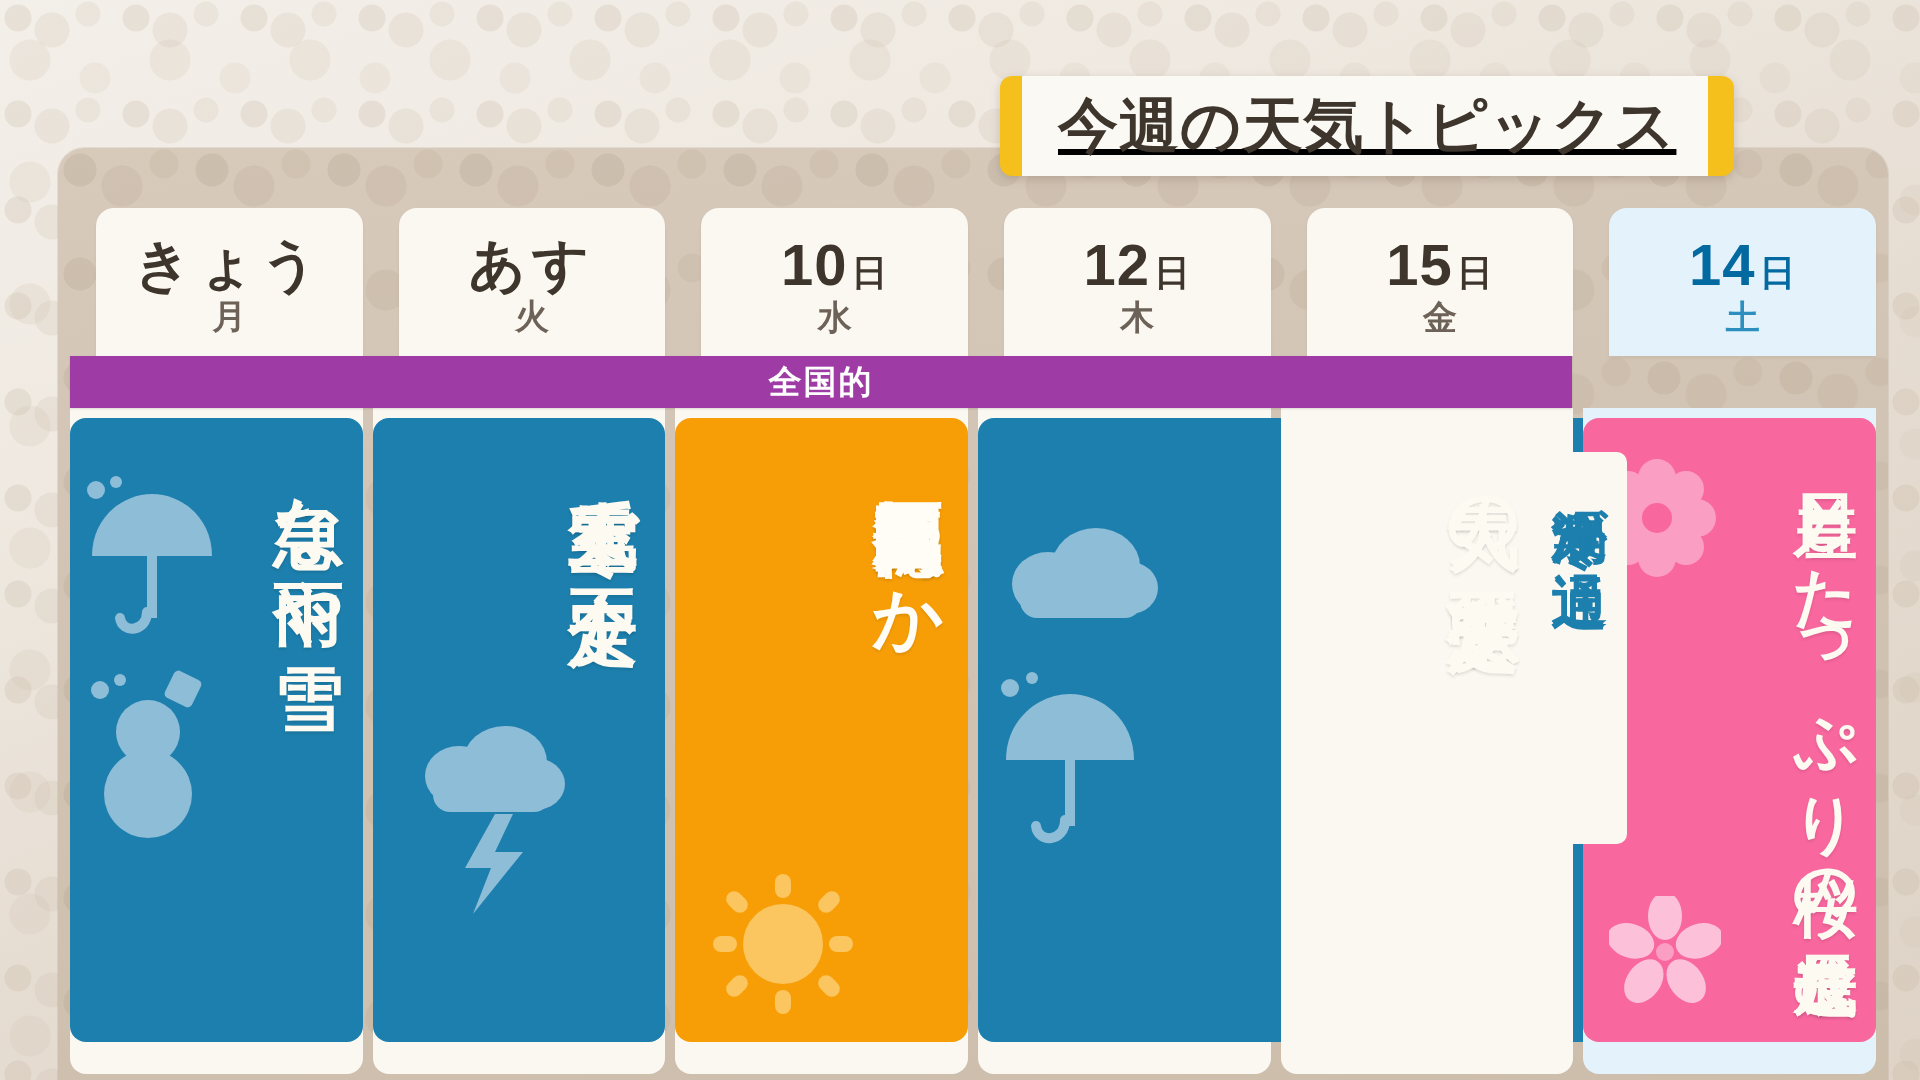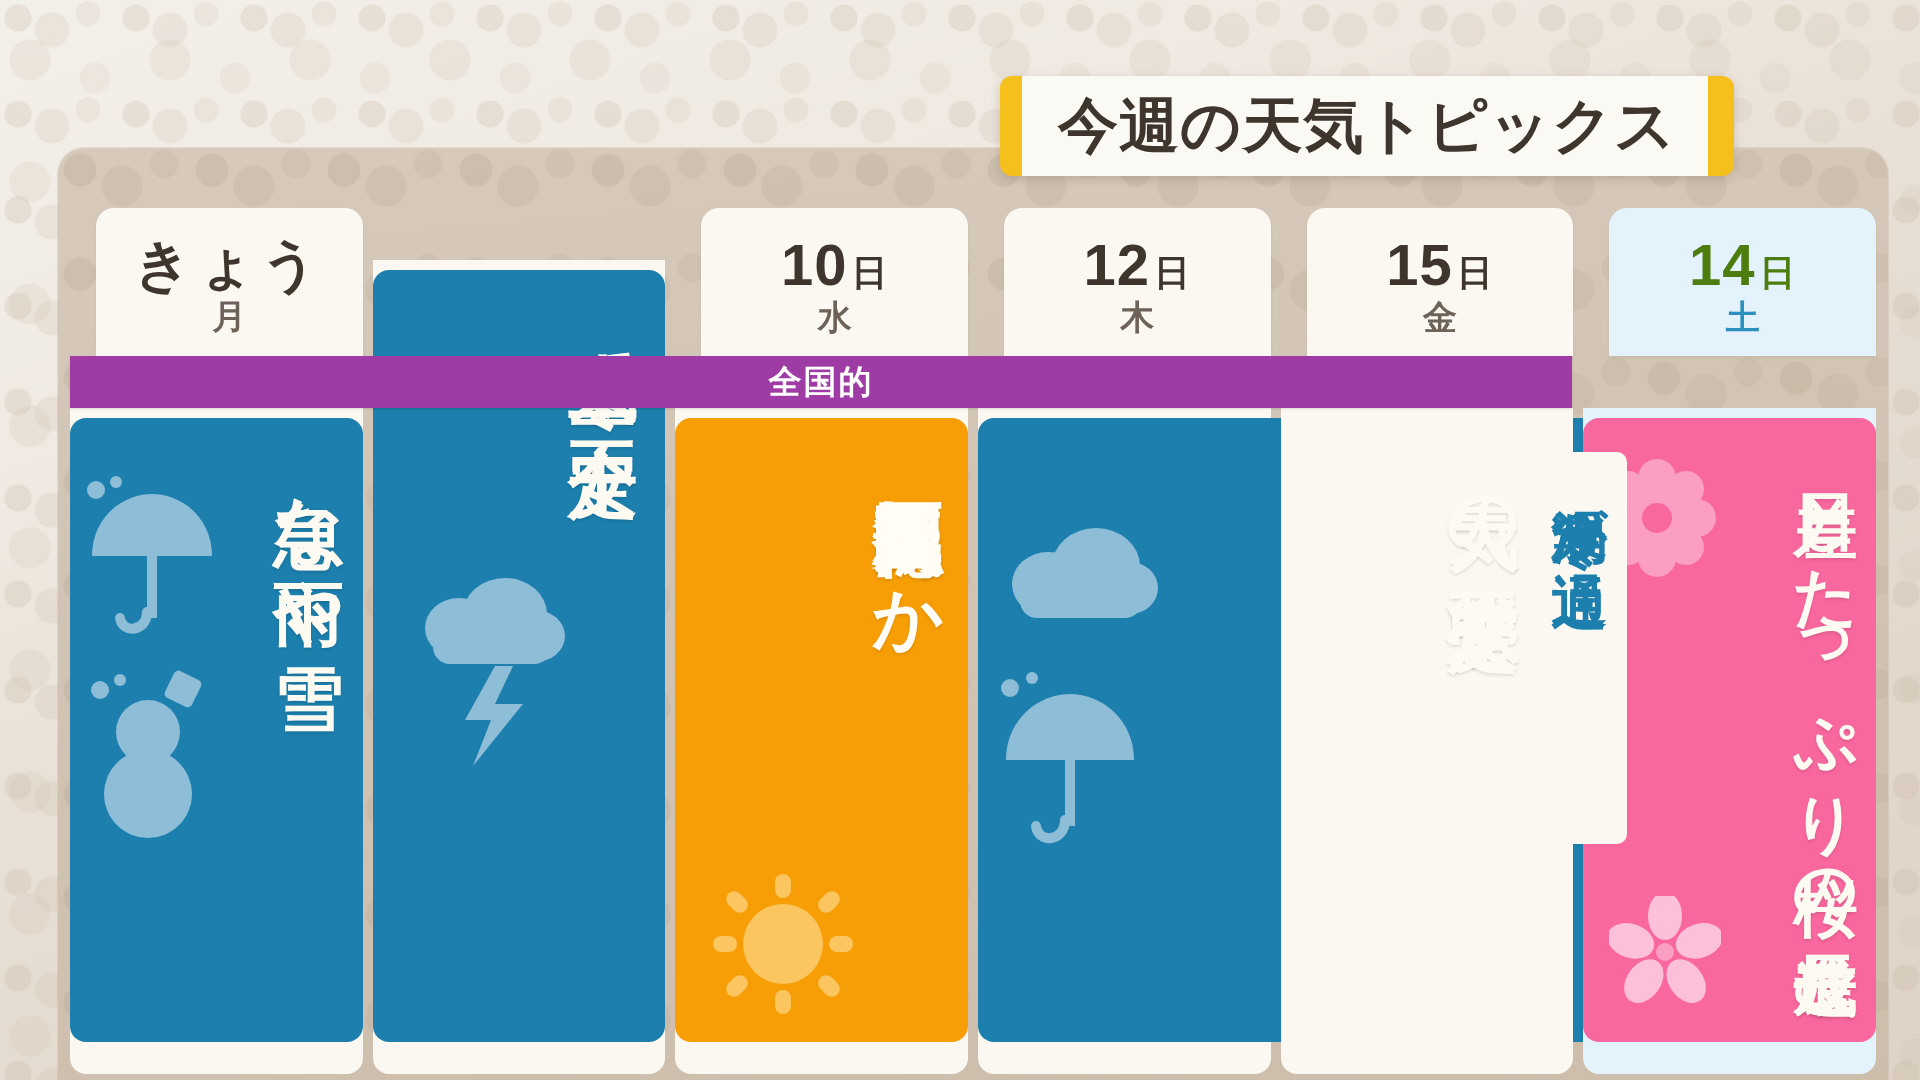--- a/index.html
+++ b/index.html
@@ -68,20 +68,21 @@
     width: 26px;
     background: #f5c01b;
   }
   .title-accent.left  { border-radius: 12px 0 0 12px; }
   .title-accent.right { border-radius: 0 12px 12px 0; }
   #title-plate {
     background: #fbf9f4;
     display: flex; align-items: center; justify-content: center;
     padding: 0 36px;
     margin: 0 -4px;
+    text-decoration: underline;
   }
   #title-text {
     font-size: 60px;
     font-weight: 700;
     color: #3e352c;
     letter-spacing: 1px;
     white-space: nowrap;
   }
 
   
@@ -113,21 +114,21 @@
   }
   .date-card.weekend {
     background: #e4f3fb;
   }
   .date-main {
     font-size: 58px; font-weight: 700;
     color: #3e352c; line-height: 1;
     display: flex; align-items: baseline;
     letter-spacing: 1px;
   }
-  .date-card.weekend .date-main { color: #4d7c0f; text-align: right; }
+  .date-card.weekend .date-main { color: #0369a1; text-align: right; }
   .date-suffix {
     font-size: 36px; font-weight: 700; margin-left: 4px;
   }
   .date-dow {
     font-size: 34px; font-weight: 700;
     color: #6d6257; margin-top: 6px; line-height: 1;
   }
   .date-card.weekend .date-dow { color: #2d8fbe; }
   .date-kana {
     font-size: 56px; font-weight: 700; color: #3e352c;
@@ -274,20 +275,24 @@
           <rect x="86" y="6" width="30" height="30" rx="5" fill="#8ebdd8" transform="rotate(26 101 21)"></rect>
           <circle cx="66" cy="64" r="32" fill="#8ebdd8"></circle>
           <circle cx="66" cy="126" r="44" fill="#8ebdd8"></circle>
         </svg>
         <div class="vtext vt-c1">急な雨や雪</div>
       </div>
     </div>
   </div>
 
   <div class="col">
+    <div class="date-card">
+      <span class="date-kana">あす</span>
+      <span class="date-dow">火</span>
+    </div>
     <div class="card-slot">
       <div class="col-sidebar"></div>
       <div class="content-card blue">
 
         <svg class="wicon" style="left:34px;top:300px;" width="170" height="200" viewBox="0 0 170 200">
           <ellipse cx="52" cy="58" rx="34" ry="30" fill="#8ebdd8"></ellipse>
           <ellipse cx="98" cy="44" rx="42" ry="36" fill="#8ebdd8"></ellipse>
           <ellipse cx="128" cy="66" rx="30" ry="26" fill="#8ebdd8"></ellipse>
           <rect x="26" y="60" width="118" height="34" rx="17" fill="#8ebdd8"></rect>
           <path d="M88 96 L58 150 L84 150 L66 196 L116 134 L88 134 L106 96 Z" fill="#8ebdd8"></path>

